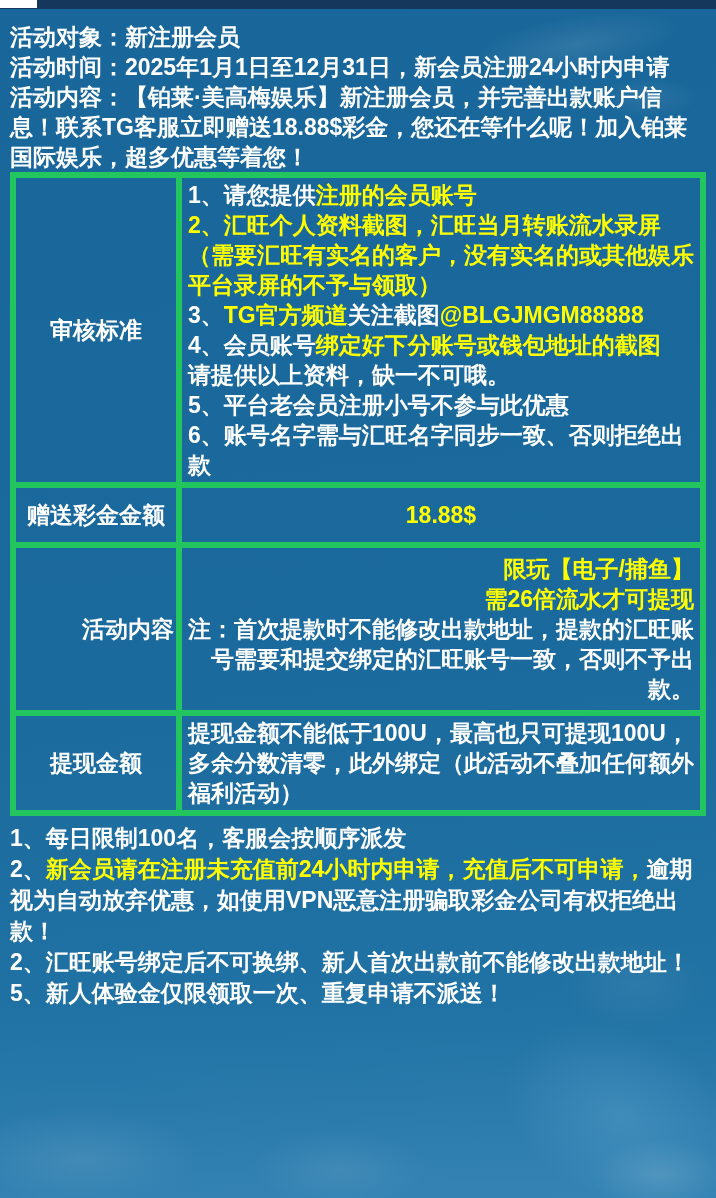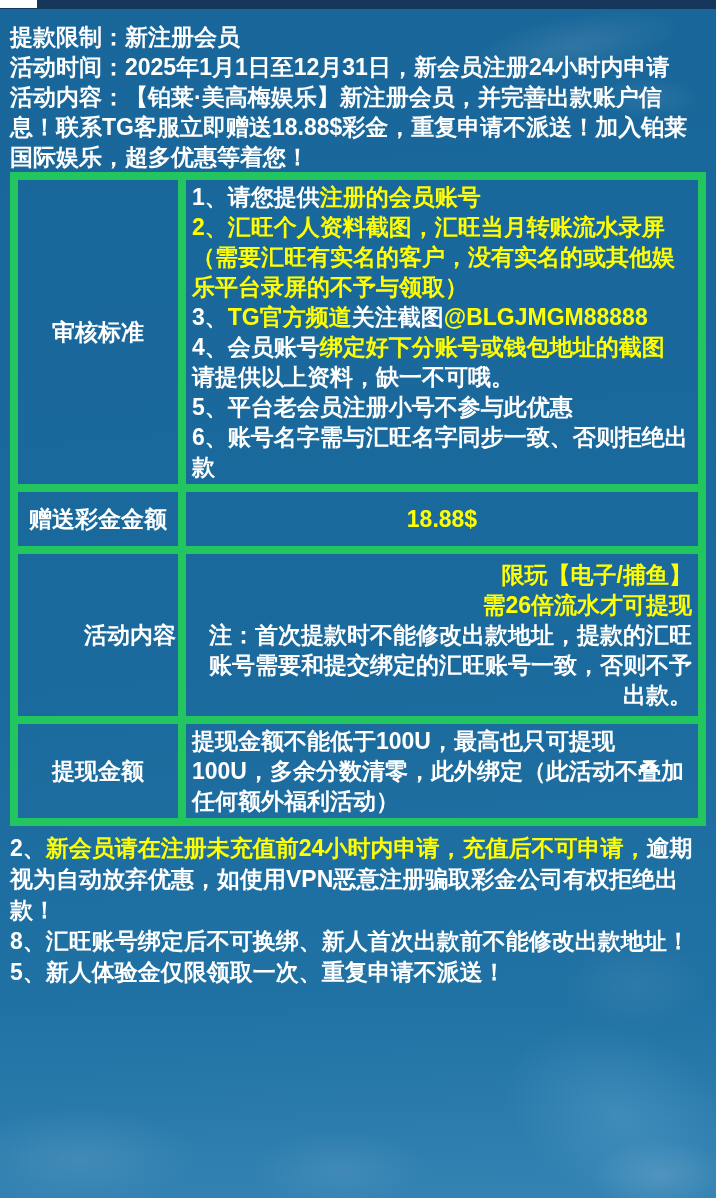--- a/index.html
+++ b/index.html
@@ -22,21 +22,21 @@
 
   .topbar { position:absolute; top:0; left:0; width:716px; height:9px; background:#15375c; z-index:2; }
   .notch  { position:absolute; top:0; left:0; width:37px; height:8px; background:#ffffff; z-index:3; }
 
   .content { position:relative; z-index:1; padding:0 10px; }
 
   .intro { padding-top:22px; font-size:23px; line-height:30px; }
   .intro p { margin:0; }
 
   table.promo { width:696px; border-collapse:collapse; table-layout:fixed; font-size:23px; line-height:30px; }
-  table.promo td { border:8px solid #22c55e; vertical-align:middle; }
+  table.promo td { border:6px solid #22c55e; vertical-align:middle; }
   td.lbl { width:156px; text-align:center; padding:0 2px;margin-left:33px; }
   td.val { padding:2px 6px; }
   tr.r-review  td { height:300px; }
   tr.r-bonus   td { height:50px;text-align:center;  }
   tr.r-limit   td { height:158px;text-align:right; }
   tr.r-claim   td { height:56px;  }
   tr.r-amount  td { height:89px;  }
   .line { margin:0; }
 
   .y { color:#ffff00; }
@@ -55,23 +55,23 @@
 <div class="deco d4"></div>
 <div class="deco d5"></div>
 <div class="deco d6"></div>
 
 <div class="topbar"></div>
 <div class="notch"></div>
 
 <div class="content">
 
   <div class="intro">
-    <p><span>提款限制：新注册会员</span></p>
+    <p><span>活动对象：新注册会员</span></p>
     <p><span>活动时间：2025年1月1日至12月31日，新会员注册24小时内申请</span></p>
-    <p><span>活动内容：【铂莱·美高梅娱乐】新注册会员，并完善出款账户信息！联系TG客服立即赠送18.88$彩金，重复申请不派送！加入铂莱国际娱乐，超多优惠等着您！</span></p>
+    <p><span>活动内容：【铂莱·美高梅娱乐】新注册会员，并完善出款账户信息！联系TG客服立即赠送18.88$彩金，您还在等什么呢！加入铂莱国际娱乐，超多优惠等着您！</span></p>
   </div>
 
   <table class="promo">
     <tbody>
         <tr class="r-review">
       <td class="lbl"><span>审核标准</span></td>
       <td class="val">
         <div class="line"><span>1、请您提供</span><span class="y">注册的会员账号</span></div>
         <div class="line"><span class="y">2、汇旺个人资料截图，汇旺当月转账流水录屏（需要汇旺有实名的客户，没有实名的或其他娱乐平台录屏的不予与领取）</span></div>
         <div class="line"><span>3、</span><span class="y">TG官方频道</span><span>关注截图</span><span class="y">@BLGJMGM88888</span></div>
@@ -98,18 +98,19 @@
     <tr class="r-amount">
       <td class="lbl"><span>提现金额</span></td>
       <td class="val">
         <div class="line"><span>提现金额不能低于100U，最高也只可提现100U，多余分数清零，此外绑定（此活动不叠加任何额外福利活动）</span></div>
       </td>
     </tr>
   </tbody>
     </table>
 
   <div class="rules">
+    <p><span>1、每日限制100名，客服会按顺序派发</span></p>
     <p><span>2、</span><span class="y">新会员请在注册未充值前24小时内申请，充值后不可申请，</span><span>逾期视为自动放弃优惠，如使用VPN恶意注册骗取彩金公司有权拒绝出款！</span></p>
-    <p><span>8、汇旺账号绑定后不可换绑、新人首次出款前不能修改出款地址！</span></p>
+    <p><span>2、汇旺账号绑定后不可换绑、新人首次出款前不能修改出款地址！</span></p>
     <p><span>5、新人体验金仅限领取一次、重复申请不派送！</span></p>
   </div>
 
 </div>
 
 </body></html>

